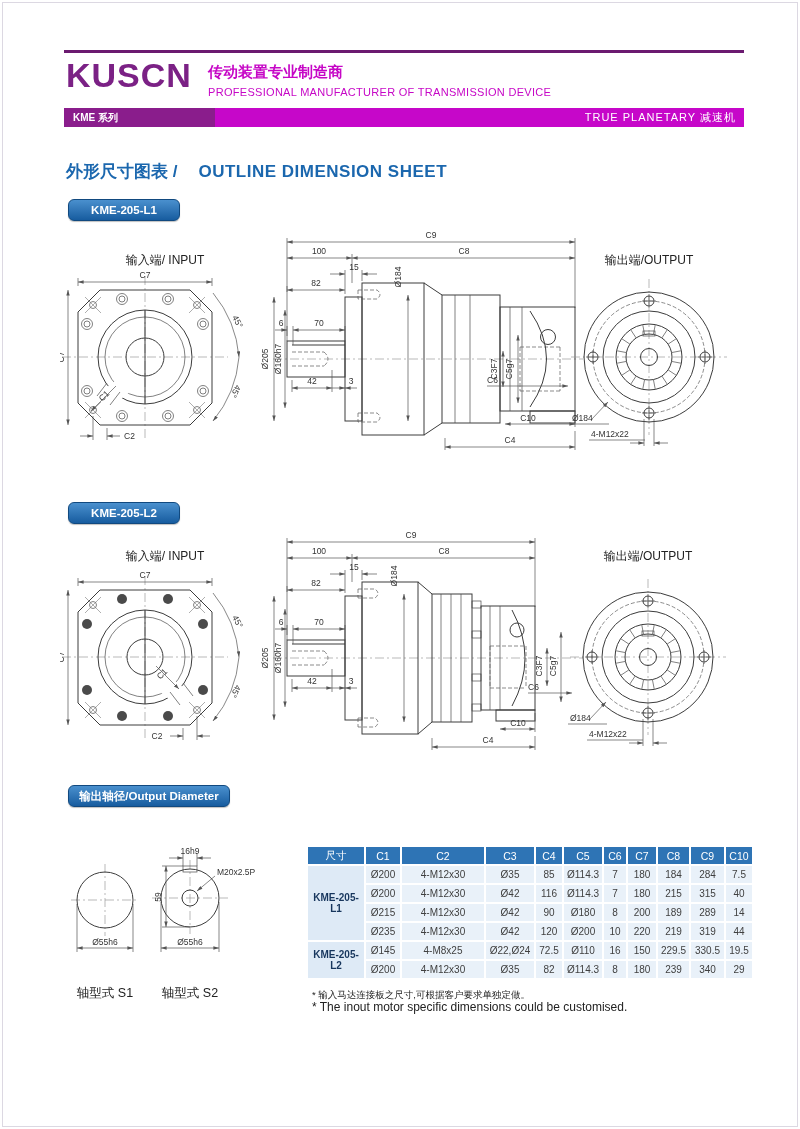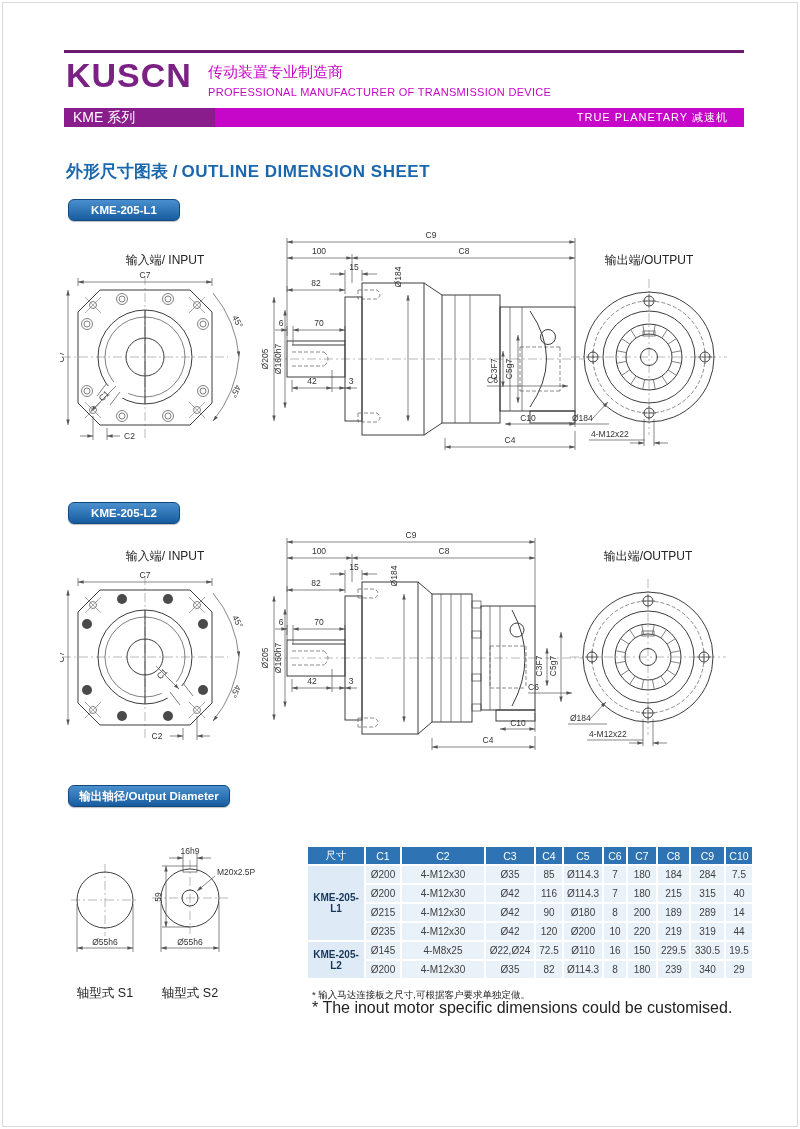--- a/index.html
+++ b/index.html
@@ -1,27 +1,27 @@
 <!DOCTYPE html>
 <html><head>
 <meta charset="utf-8">
 <style>
   html,body{margin:0;padding:0;background:#fff;}
   .page{position:relative;width:800px;height:1129px;background:#fff;overflow:hidden;
         font-family:"Liberation Sans",sans-serif;}
   .frame{position:absolute;left:2px;top:2px;right:2px;bottom:2px;border:1px solid #dcd8e2;pointer-events:none;}
   .topline{position:absolute;left:64px;top:50px;width:680px;height:3px;background:#6B1A70;}
   .logo{position:absolute;left:66px;top:56px;font-size:34px;font-weight:bold;color:#7B2185;letter-spacing:1px;}
-  .tag-zh{position:absolute;left:208px;top:63px;font-size:15px;font-weight:normal;color:#C607C6;}
+  .tag-zh{position:absolute;left:208px;top:63px;font-size:15px;font-weight:bold;color:#C607C6;}
   .tag-en{position:absolute;left:208px;top:86px;font-size:11px;color:#C607C6;letter-spacing:.3px;}
   .series-bar{position:absolute;left:64px;top:108px;width:680px;height:19px;display:flex;}
-  .series-left{width:142px;background:#8A1D8C;color:#fff;font-size:14px;line-height:19px;padding-left:9px;font-weight:normal;}
-  .series-right{flex:1;background:#C607C9;color:#fff;font-size:11px;line-height:19px;text-align:right;padding-right:16px;letter-spacing:1px;}
+  .series-left{width:142px;background:#8A1D8C;color:#fff;font-size:10px;line-height:19px;padding-left:9px;font-weight:bold;}
+  .series-right{flex:1;background:#C607C9;color:#fff;font-size:11px;line-height:19px;text-align:right;padding-right:8px;letter-spacing:1px;}
   .sheet-title{position:absolute;left:66px;top:160px;font-size:17px;font-weight:bold;color:#1B67AE;}
-  .sheet-title .en{letter-spacing:.5px;margin-left:4px;}
+  .sheet-title .en{letter-spacing:.5px;margin-left:21px;}
   .badge{position:absolute;height:20px;line-height:20px;text-align:center;color:#fff;
          font-size:11.5px;font-weight:bold;border-radius:6px;border:1px solid #11497F;
          background:linear-gradient(#4A90CE,#175C9F);box-shadow:0 1px 1px rgba(0,0,0,.25);}
   .badge-l1{left:68px;top:199px;width:110px;}
   .badge-l2{left:68px;top:502px;width:110px;}
   .badge-shaft{left:68px;top:785px;width:160px;}
   .drawing{position:absolute;}
   
   .dln{stroke:#3c3c3c;stroke-width:1;fill:none;}
   .dlt{stroke:#4a4a4a;stroke-width:.7;fill:none;}
@@ -34,21 +34,21 @@
   .slab{font-size:12.5px;fill:#222;}
   text{font-family:"Liberation Sans",sans-serif;}
   
   .dim-table{position:absolute;left:306px;top:845px;border-collapse:collapse;table-layout:fixed;}
   .dim-table th,.dim-table td{border:2px solid #fff;height:17px;padding:0 1px;text-align:center;overflow:hidden;}
   .dim-table thead th{background:#2E74B5;color:#fff;font-size:10.5px;font-weight:normal;}
   .dim-table .rl{background:#DEEAF6;color:#17365D;font-size:10px;font-weight:bold;}
   .dim-table td{background:#E9F1F9;color:#404040;font-size:10px;margin-left:12px;}
   .footnotes{position:absolute;left:312px;top:972px;color:#222;margin-top:16px;}
   .footnotes .fz{font-size:9.5px;line-height:13px;}
-  .footnotes .fe{font-size:16px;line-height:13px;}
+  .footnotes .fe{font-size:12px;line-height:13px;}
 </style>
 </head>
 <body>
 
 <div class="page">
   <div class="frame"></div>
   <div class="topline"></div>
   <div class="logo">KUSCN</div>
   <div class="tag-zh">传动装置专业制造商</div>
   <div class="tag-en">PROFESSIONAL MANUFACTURER OF TRANSMISSION DEVICE</div>

